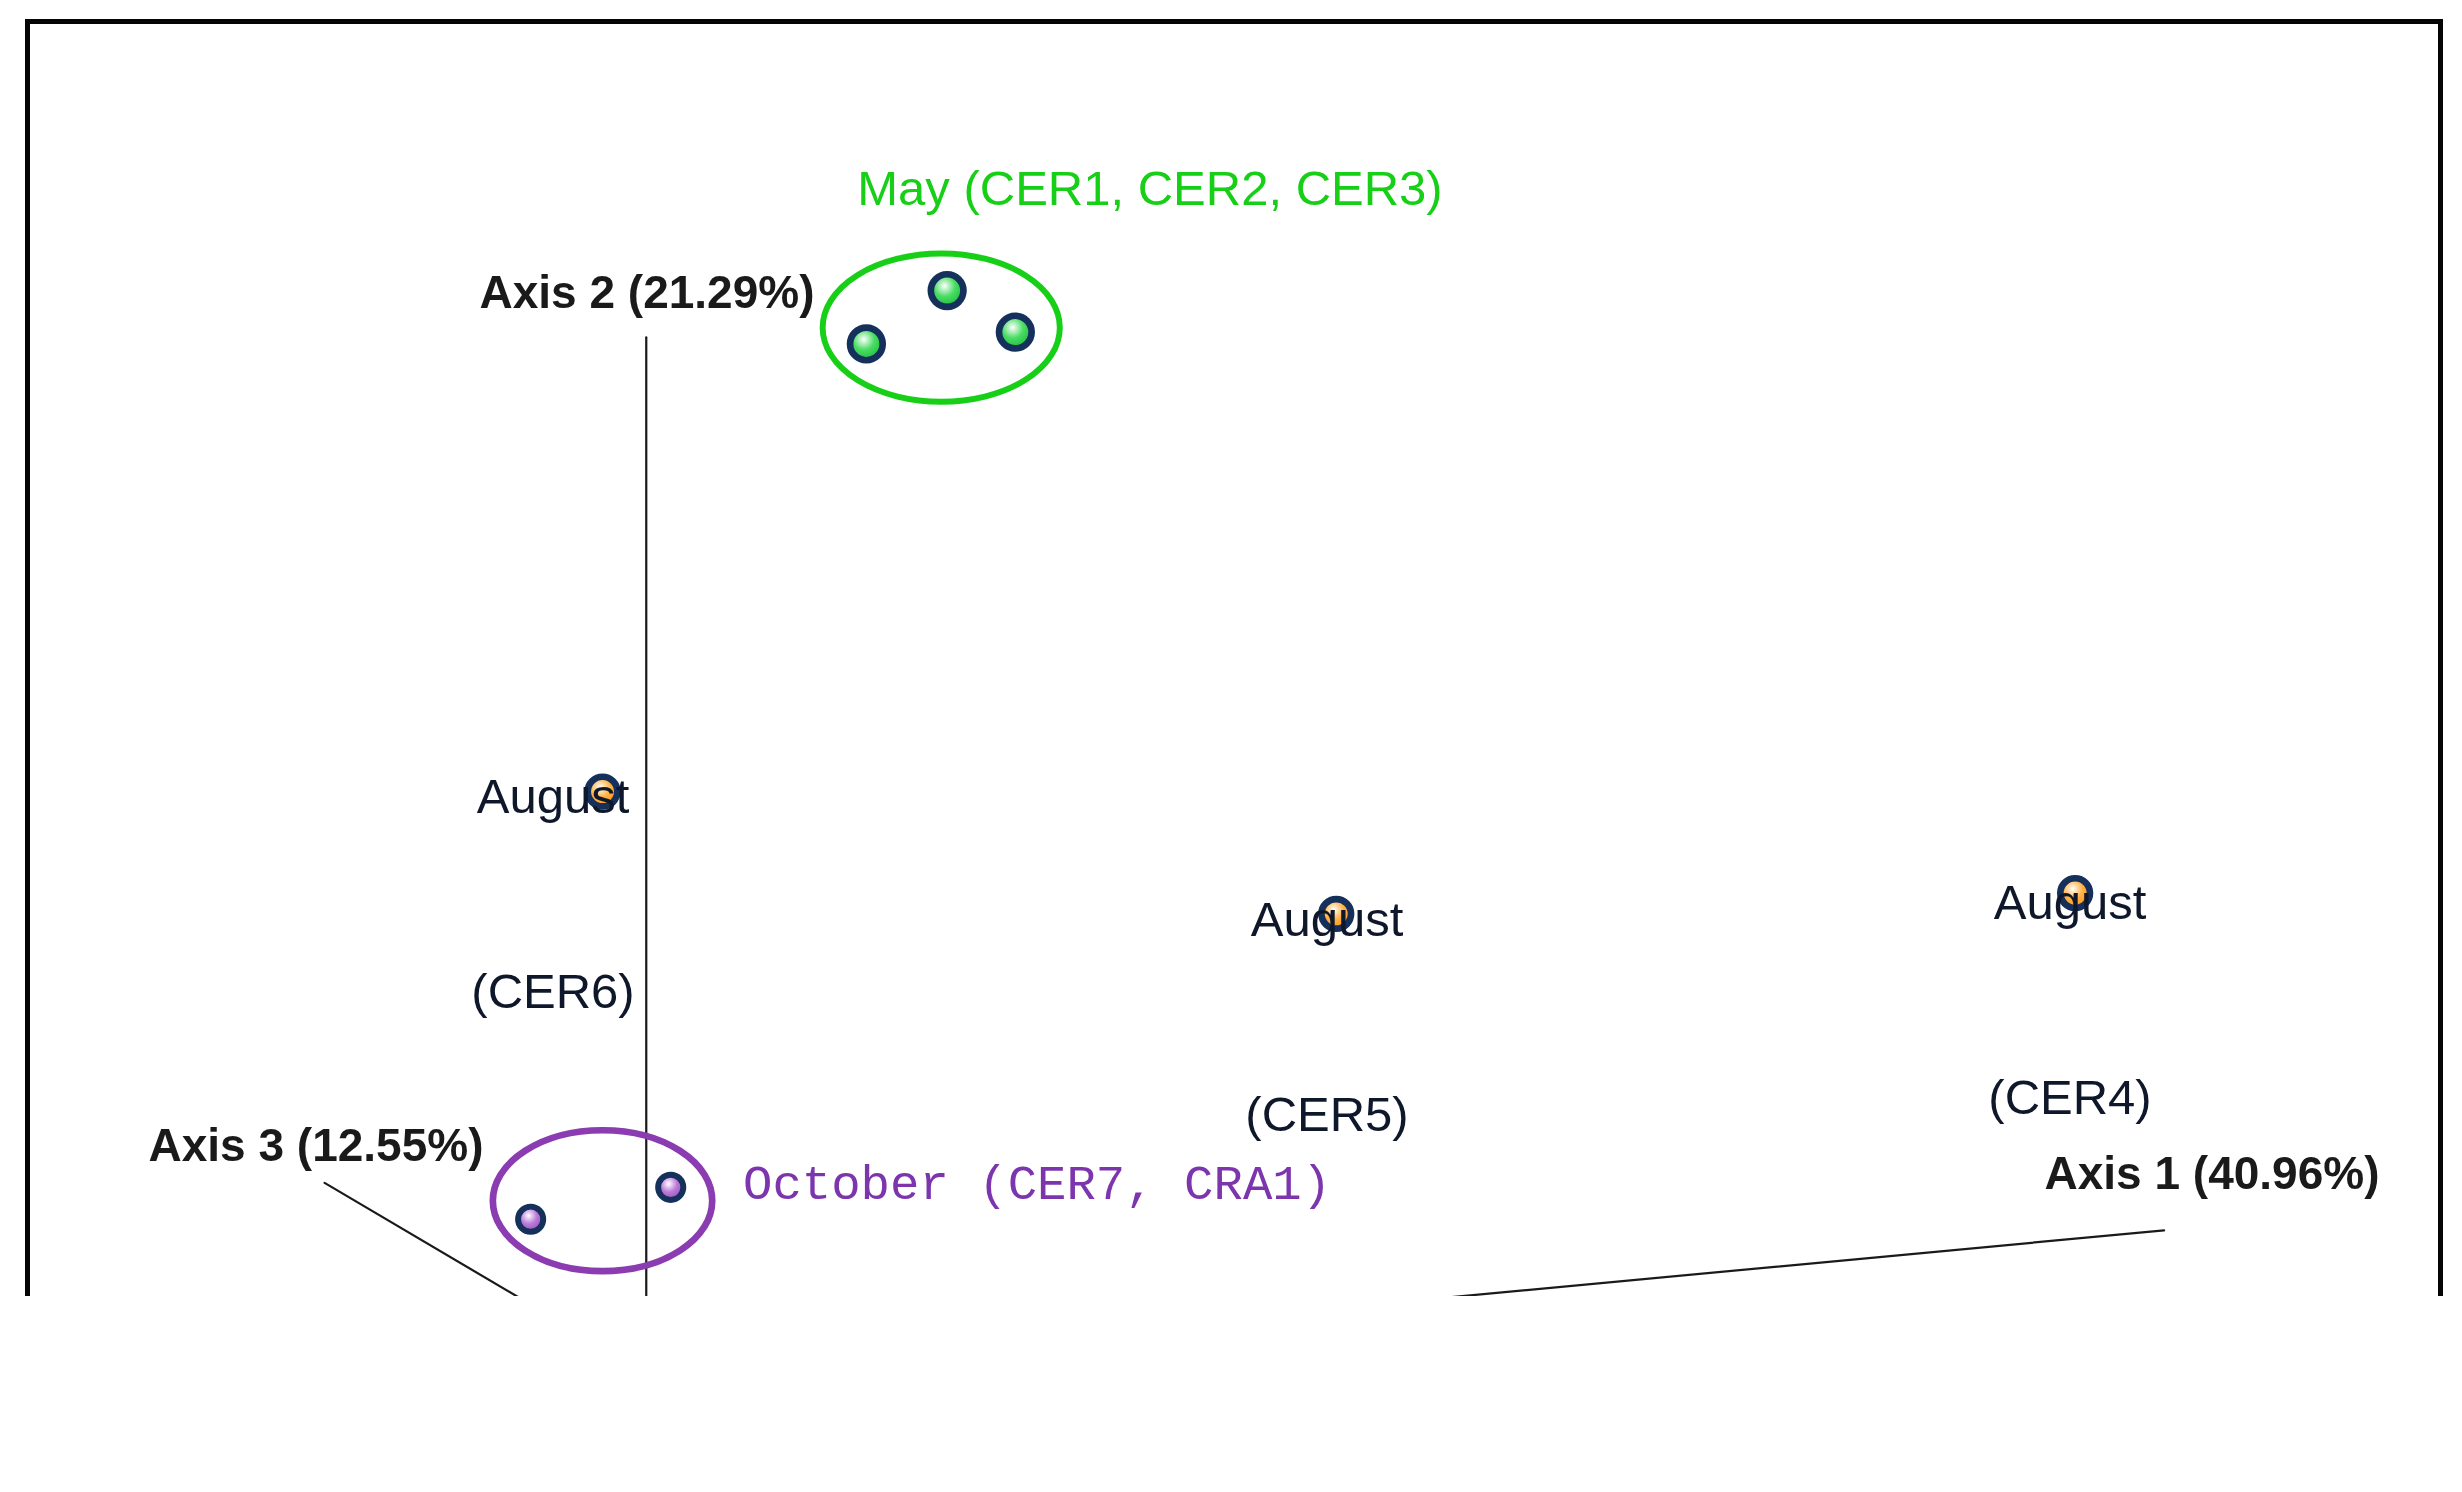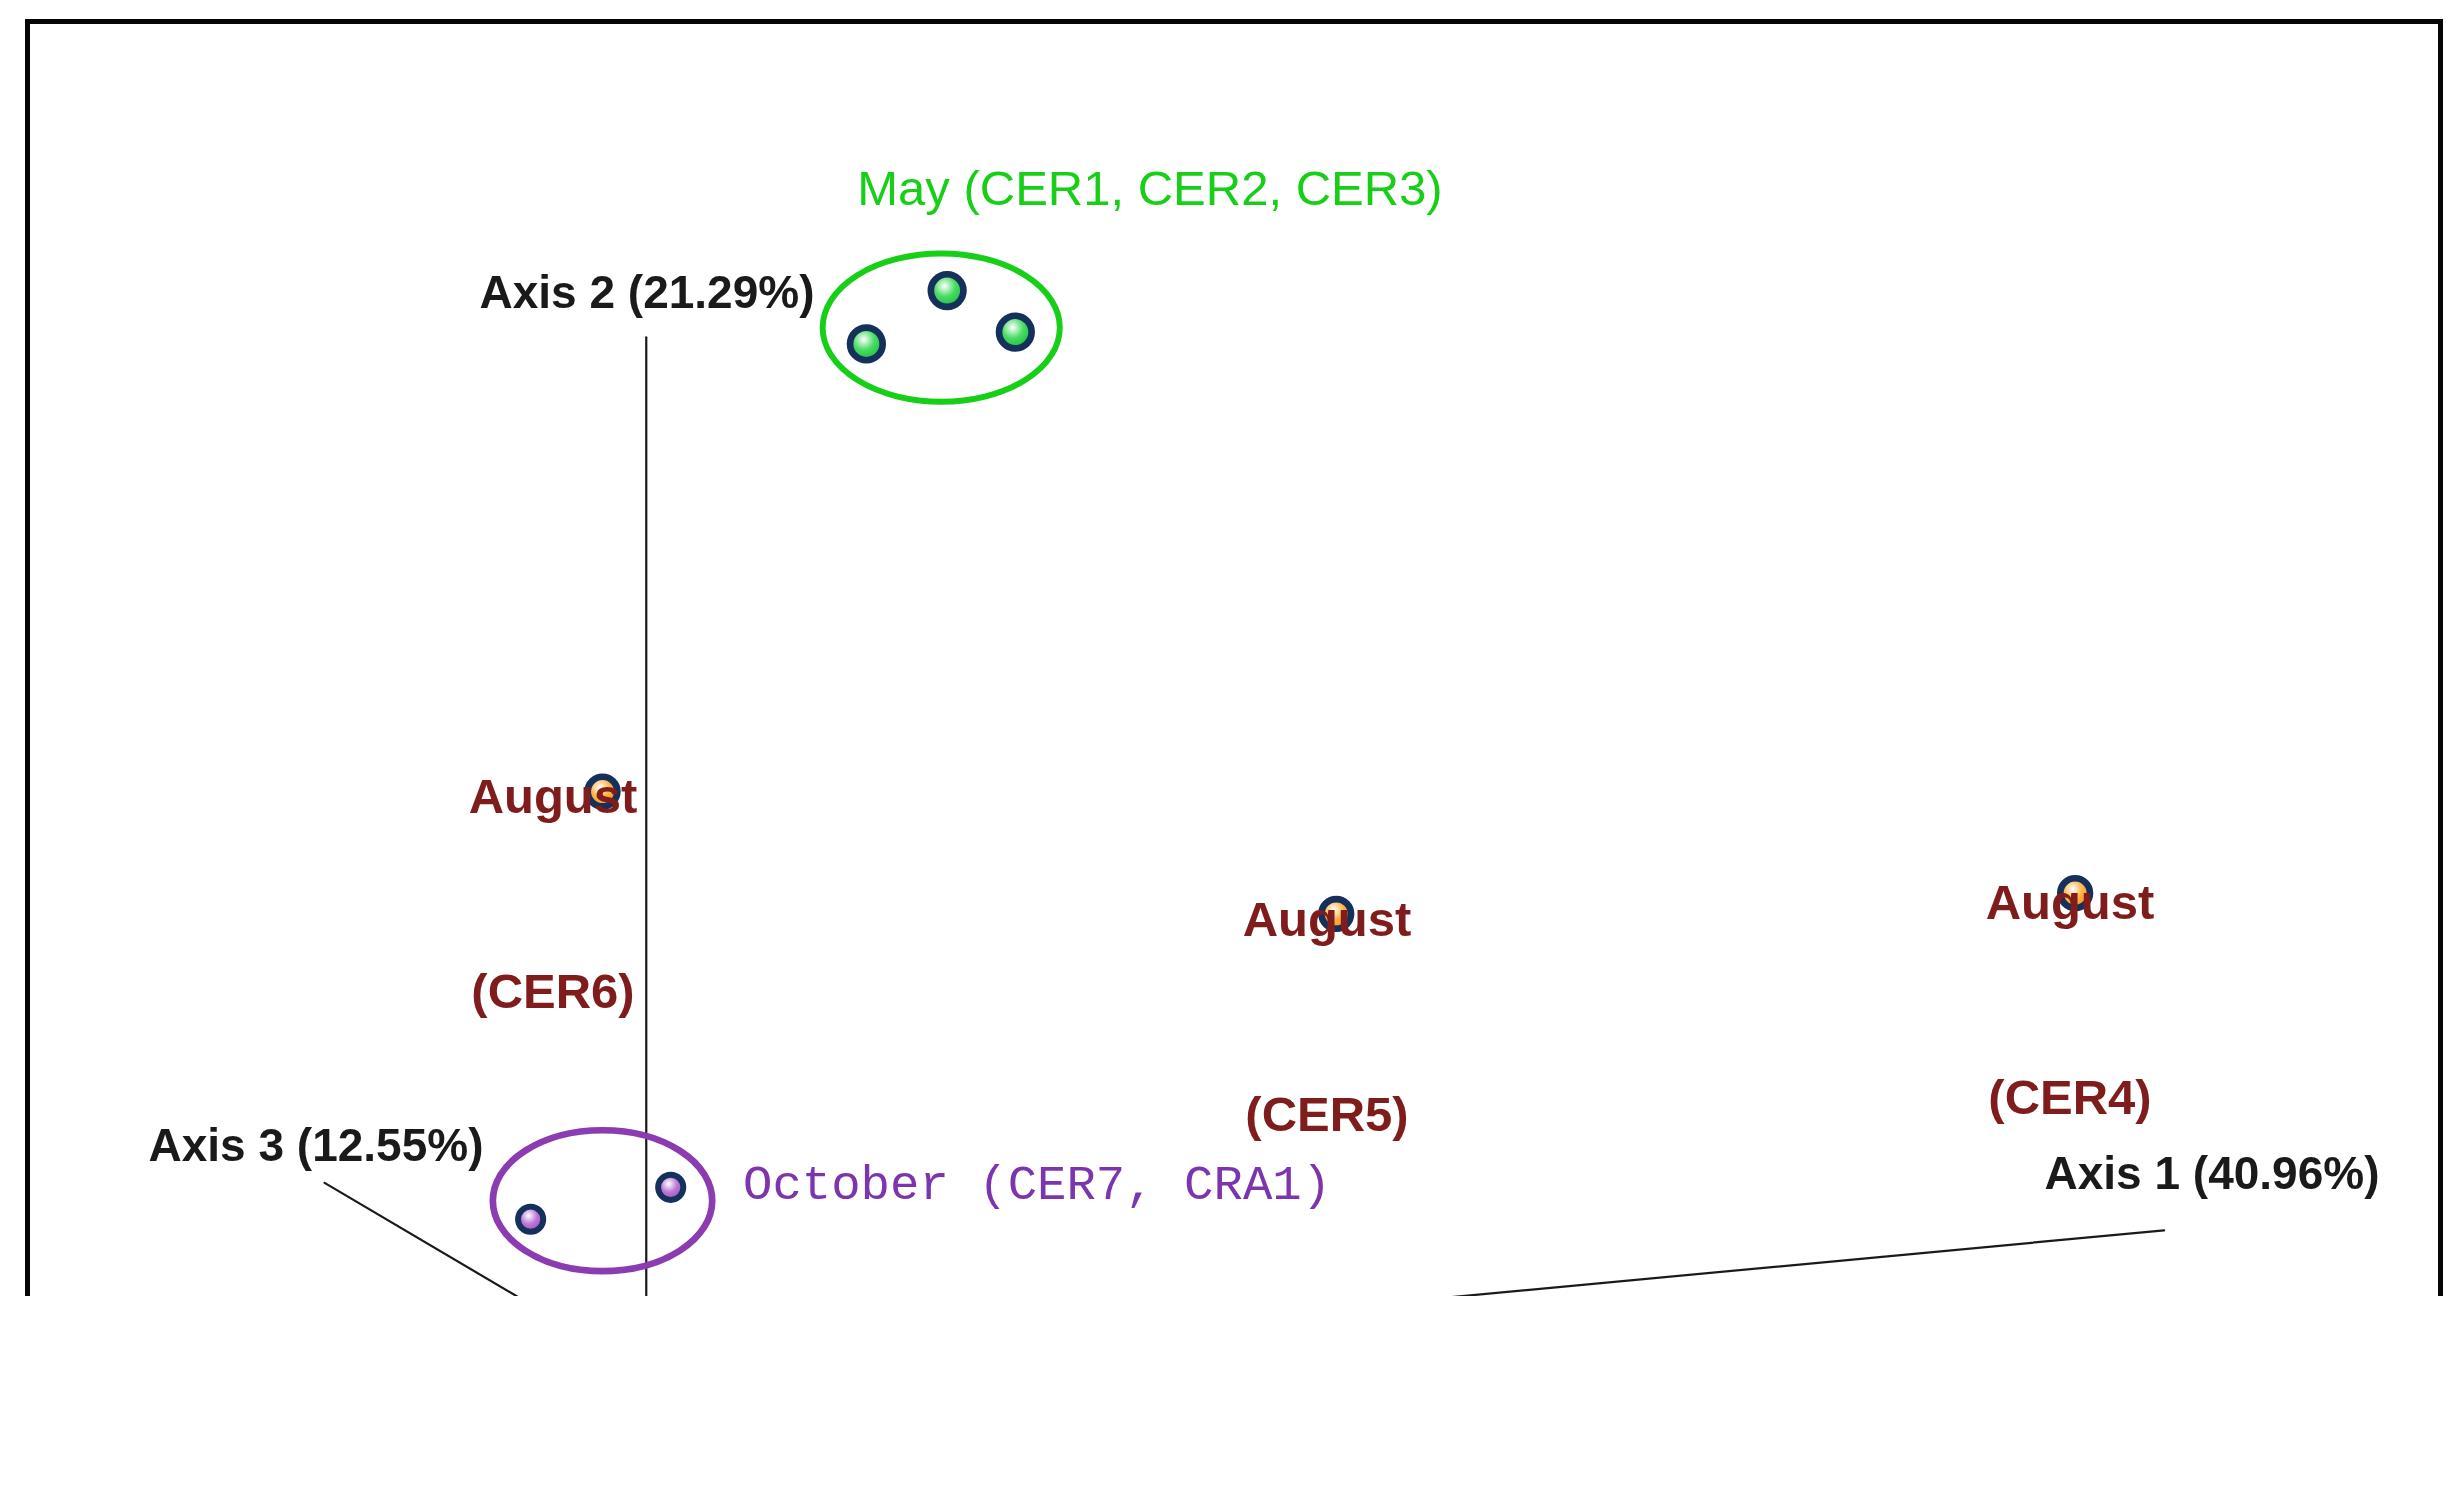--- a/index.html
+++ b/index.html
@@ -40,21 +40,21 @@
     line-height: 59px;
   }
   .centered { transform: translateX(-50%); text-align: center; }
   .axis-lbl {
     color: #1a1a1a;
     font-weight: 700;
     font-size: 46px;
     line-height: 59px;
   }
   .green-lbl  { color: #17cf17; }
-  .orange-lbl { color: #7f1d1d; line-height: 65px; font-weight: bold; }
+  .orange-lbl { color: #0f172a; line-height: 65px; }
   .purple-lbl { color: #7d35ad; }
 
   .lbl-may     { left: 1150px; top: 159px; }
   .lbl-axis2   { left: 647px;  top: 255px; margin-top: 8px; }
   .lbl-aug6    { left: 553px;  top: 634px; }
   .lbl-aug5    { left: 1327px; top: 757px; }
   .lbl-aug4    { left: 2070px; top: 740px; }
   .lbl-axis3   { left: 316px;  top: 1116px; }
   .lbl-october { left: 743px; top: 1157px; font-family: Liberation Mono, monospace; }
   .lbl-axis1   { left: 2212px; top: 1144px; }

